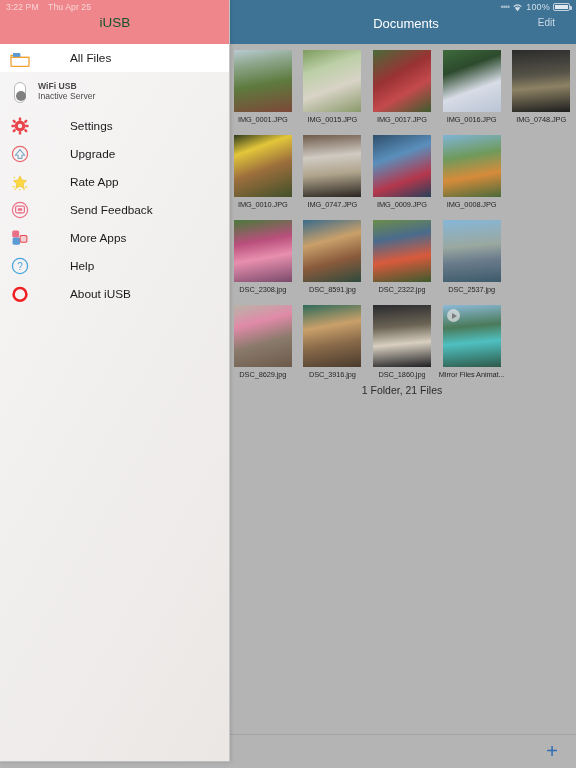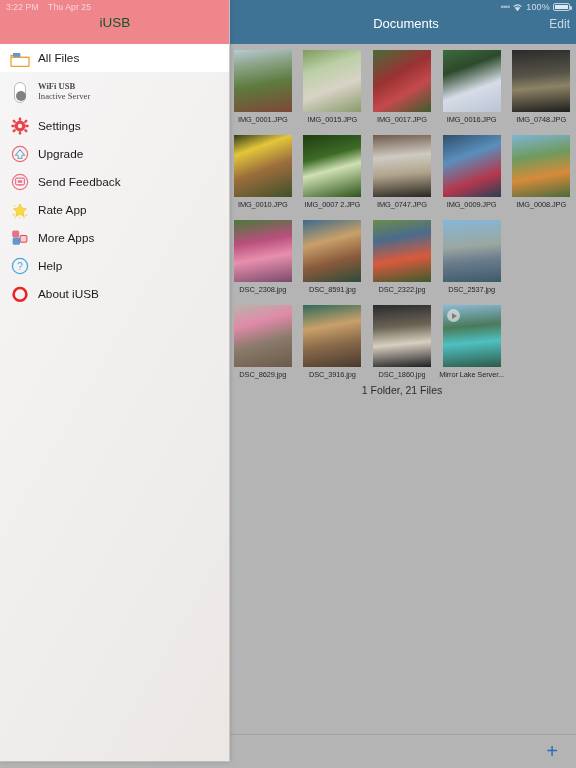--- a/index.html
+++ b/index.html
@@ -37,22 +37,22 @@
   .batt::after {
     content: ""; position: absolute; right: -3px; top: 2px;
     width: 2px; height: 4px; background: #c3d3de; border-radius: 0 1px 1px 0;
   }
   .batt i { position: absolute; left: 1px; top: 1px; bottom: 1px; right: 1px; background: #dfe9f0; display: block; }
   .docs-title {
     position: absolute; left: 4px; top: 16px; width: 348px;
     text-align: center; font-size: 13px; color: #ffffff;
   }
   .edit-btn {
-    position: absolute; right: 6px; top: 17px;
-    font-size: 12px; color: #c9d8e3;
+    position: absolute; right: 21px; top: 17px;
+    font-size: 10px; color: #c9d8e3;
   }
 
   
   .grid {
     position: absolute; left: 0; top: 44px;
     width: 348px;
   }
   .grid-row {
     position: relative; height: 85px;
     display: flex;
@@ -135,22 +135,22 @@
     position: relative;
     height: 28px; display: flex; align-items: center;
     padding-left: 8px;
   }
   .sb-item.active { background: #ffffff; height: 28px; }
   .sb-icon {
     width: 24px; height: 22px; flex: 0 0 24px;
     display: flex; align-items: center; justify-content: center;
     margin-right: 6px;
   }
-  .sb-label { font-size: 11.8px; color: #1b1b1b; }
-  .sb-sub { display: flex; flex-direction: column; line-height: 1.15; font-family: Liberation Serif, serif; }
+  .sb-label { font-size: 11.8px; color: #1b1b1b; margin-left: 32px; }
+  .sb-sub { display: flex; flex-direction: column; line-height: 1.15; }
   .sb-sub .l1 { font-size: 8.6px; color: #4a4a4a; font-weight: 600; }
   .sb-sub .l2 { font-size: 8.6px; color: #4a4a4a; }
   .toggle {
     width: 12px; height: 21px; border-radius: 6px;
     background: #fff; border: 1px solid #b9b9b9;
     position: relative;
   }
   .toggle i {
     position: absolute; left: 1px; bottom: 1px;
     width: 10px; height: 10px; border-radius: 50%;
@@ -206,24 +206,20 @@
             <div class="thumb" style="background: linear-gradient(175deg, rgb(43, 43, 43) 0%, rgb(86, 83, 72) 40%, rgb(141, 130, 100) 60%, rgb(30, 30, 30) 100%);"></div>
             <div class="cell-label">IMG_0748.JPG</div>
           </div>
         </div>
         <div class="grid-row">
           <div class="cell">
             <div class="thumb" style="background: linear-gradient(160deg, rgb(46, 58, 28) 0%, rgb(227, 198, 58) 25%, rgb(156, 110, 60) 55%, rgb(65, 80, 42) 100%);"></div>
             <div class="cell-label">IMG_0010.JPG</div>
           </div>
           <div class="cell">
-            <div class="thumb" style="background: linear-gradient(165deg, rgb(31, 61, 18) 0%, rgb(61, 107, 37) 35%, rgb(207, 224, 180) 55%, rgb(45, 84, 24) 100%);"></div>
-            <div class="cell-label">IMG_0007 2.JPG</div>
-          </div>
-          <div class="cell">
             <div class="thumb" style="background: linear-gradient(175deg, rgb(111, 90, 74) 0%, rgb(207, 202, 194) 35%, rgb(176, 164, 140) 62%, rgb(42, 37, 32) 100%);"></div>
             <div class="cell-label">IMG_0747.JPG</div>
           </div>
           <div class="cell">
             <div class="thumb" style="background: linear-gradient(160deg, rgb(47, 79, 107) 0%, rgb(90, 143, 188) 35%, rgb(180, 55, 76) 70%, rgb(39, 64, 90) 100%);"></div>
             <div class="cell-label">IMG_0009.JPG</div>
           </div>
           <div class="cell">
             <div class="thumb" style="background: linear-gradient(170deg, rgb(127, 180, 214) 0%, rgb(111, 154, 92) 35%, rgb(214, 139, 58) 65%, rgb(74, 107, 60) 100%);"></div>
             <div class="cell-label">IMG_0008.JPG</div>
@@ -257,21 +253,21 @@
             <div class="cell-label">DSC_3916.jpg</div>
           </div>
           <div class="cell">
             <div class="thumb" style="background: linear-gradient(175deg, rgb(42, 42, 46) 0%, rgb(107, 100, 85) 35%, rgb(216, 207, 192) 62%, rgb(30, 30, 34) 100%);"></div>
             <div class="cell-label">DSC_1860.jpg</div>
           </div>
           <div class="cell">
             <div class="thumb" style="background: linear-gradient(175deg, rgb(140, 186, 216) 0%, rgb(74, 122, 90) 35%, rgb(79, 192, 192) 60%, rgb(46, 90, 74) 100%);">
               <span class="play-badge"></span>
             </div>
-            <div class="cell-label">Mirror Lake Server...</div>
+            <div class="cell-label">Mirror Files Animat...</div>
           </div>
         </div>
       </div>
 
     <div class="footer-count">1 Folder, 21 Files</div>
 
     <div class="bottom-bar">
       <div class="plus-btn">+</div>
     </div>
   </div>
@@ -332,45 +328,45 @@
             <svg width="18" height="18" viewBox="0 0 18 18">
               <circle cx="9" cy="9" r="7.6" fill="none" stroke="#e8686e" stroke-width="1.2"></circle>
               <path d="M9 4.6 L13.6 10.2 H10.9 V13.4 H7.1 V10.2 H4.4 Z" fill="none" stroke="#7fa8c4" stroke-width="1.1"></path>
             </svg>
           </span>
           <span class="sb-label">Upgrade</span>
         </div>
         <div class="sb-item">
           <span class="sb-icon">
             <svg width="18" height="18" viewBox="0 0 18 18">
-              <circle cx="9" cy="9" r="7.6" fill="none" stroke="#ec6f88" stroke-width="1.2"></circle>
-              <rect x="4.6" y="5.2" width="8.8" height="6.6" rx="1.2" fill="none" stroke="#ec6f88" stroke-width="1.2"></rect>
-              <rect x="6.8" y="7.2" width="4.4" height="2.6" rx=".6" fill="#ec6f88"></rect>
-              <path d="M7.6 11.8 h2.8" stroke="#ec6f88" stroke-width="1.2"></path>
-            </svg>
-          </span>
-          <span class="sb-label">Send Feedback</span>
-        </div>
-        <div class="sb-item">
-          <span class="sb-icon">
-            <svg width="18" height="18" viewBox="0 0 18 18">
               <path d="M9 2.8 l2.05 4.2 4.6.65 -3.33 3.22 .79 4.56 -4.11-2.16 -4.11 2.16 .79-4.56 -3.33-3.22 4.6-.65 Z" fill="#fbd744" stroke="#e8b81c" stroke-width=".5"></path>
               <circle cx="2.5" cy="13.8" r="1" fill="#fbd744"></circle>
               <circle cx="15.4" cy="14.2" r="1" fill="#fbd744"></circle>
               <circle cx="4.2" cy="16.2" r=".8" fill="#fbd744"></circle>
               <circle cx="13" cy="16.4" r=".8" fill="#fbd744"></circle>
               <circle cx="8.8" cy="16.8" r=".8" fill="#fbd744"></circle>
               <circle cx="3.4" cy="4.6" r=".8" fill="#fbd744"></circle>
             </svg>
           </span>
           <span class="sb-label">Rate App</span>
         </div>
         <div class="sb-item">
           <span class="sb-icon">
             <svg width="18" height="18" viewBox="0 0 18 18">
+              <circle cx="9" cy="9" r="7.6" fill="none" stroke="#ec6f88" stroke-width="1.2"></circle>
+              <rect x="4.6" y="5.2" width="8.8" height="6.6" rx="1.2" fill="none" stroke="#ec6f88" stroke-width="1.2"></rect>
+              <rect x="6.8" y="7.2" width="4.4" height="2.6" rx=".6" fill="#ec6f88"></rect>
+              <path d="M7.6 11.8 h2.8" stroke="#ec6f88" stroke-width="1.2"></path>
+            </svg>
+          </span>
+          <span class="sb-label">Send Feedback</span>
+        </div>
+        <div class="sb-item">
+          <span class="sb-icon">
+            <svg width="18" height="18" viewBox="0 0 18 18">
               <rect x="1.2" y="1.4" width="7" height="7" rx="1.6" fill="#ec6f88"></rect>
               <rect x="1.6" y="8.4" width="7.4" height="7.4" rx="1.6" fill="#5b9bd5"></rect>
               <rect x="8.6" y="6" width="7.8" height="7.8" rx="1.8" fill="#e8454b"></rect>
               <rect x="9.6" y="7" width="5.8" height="5.8" rx="1.2" fill="#f3cfd3"></rect>
             </svg>
           </span>
           <span class="sb-label">More Apps</span>
         </div>
         <div class="sb-item">
           <span class="sb-icon">

